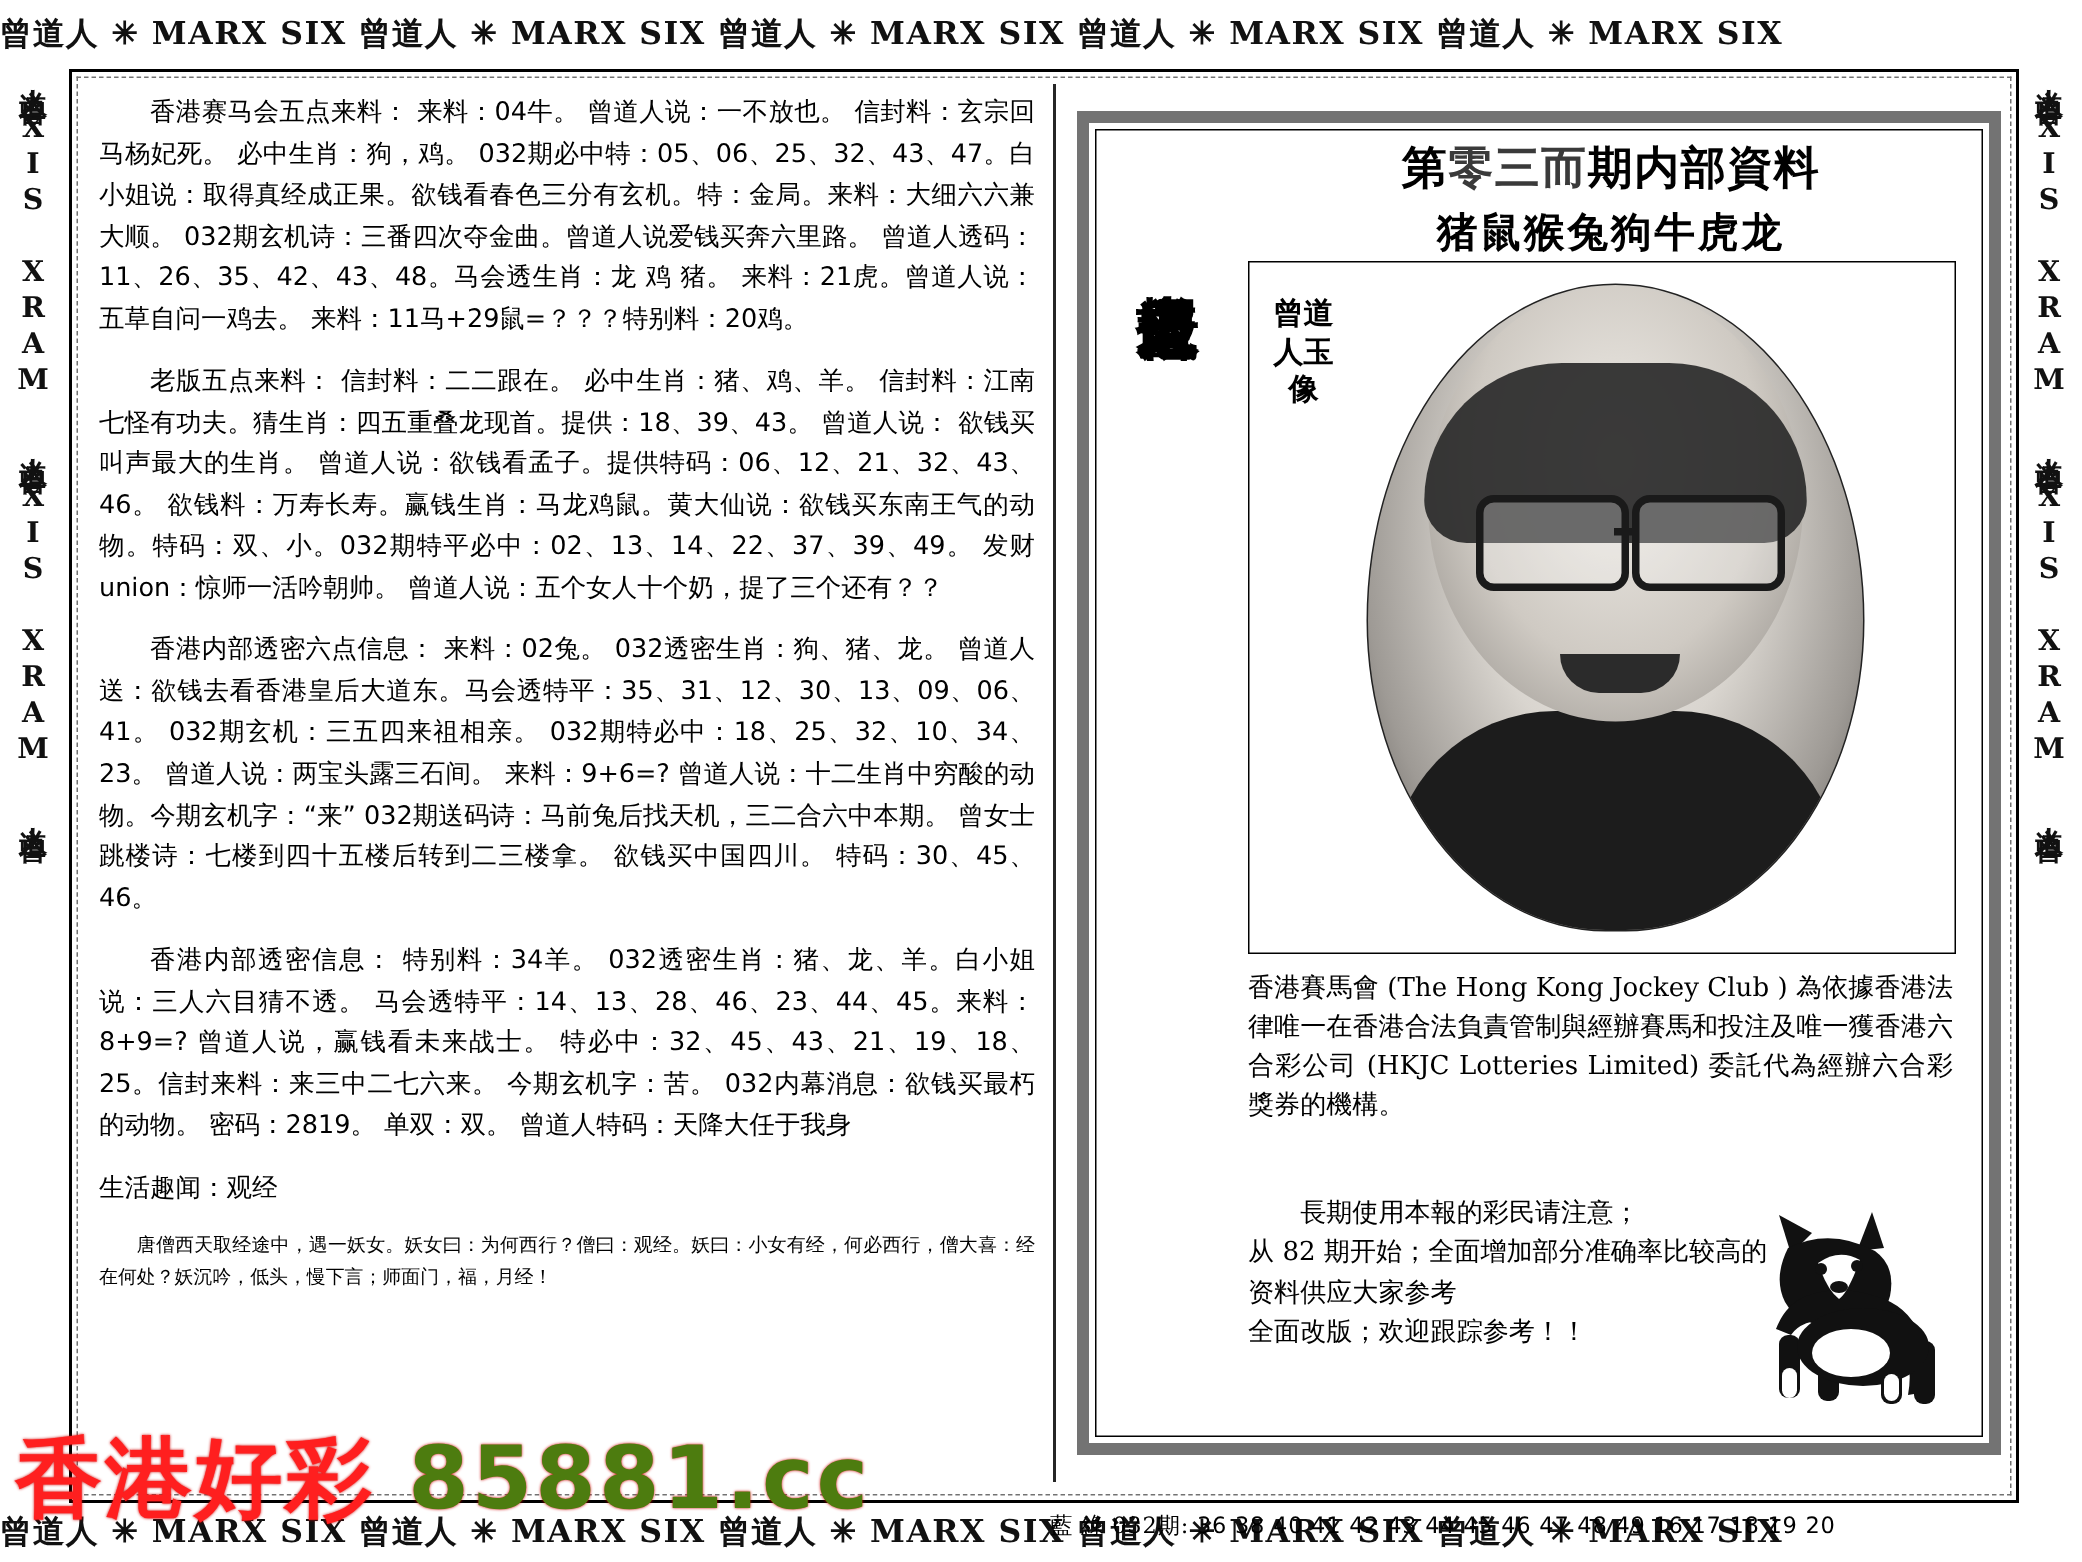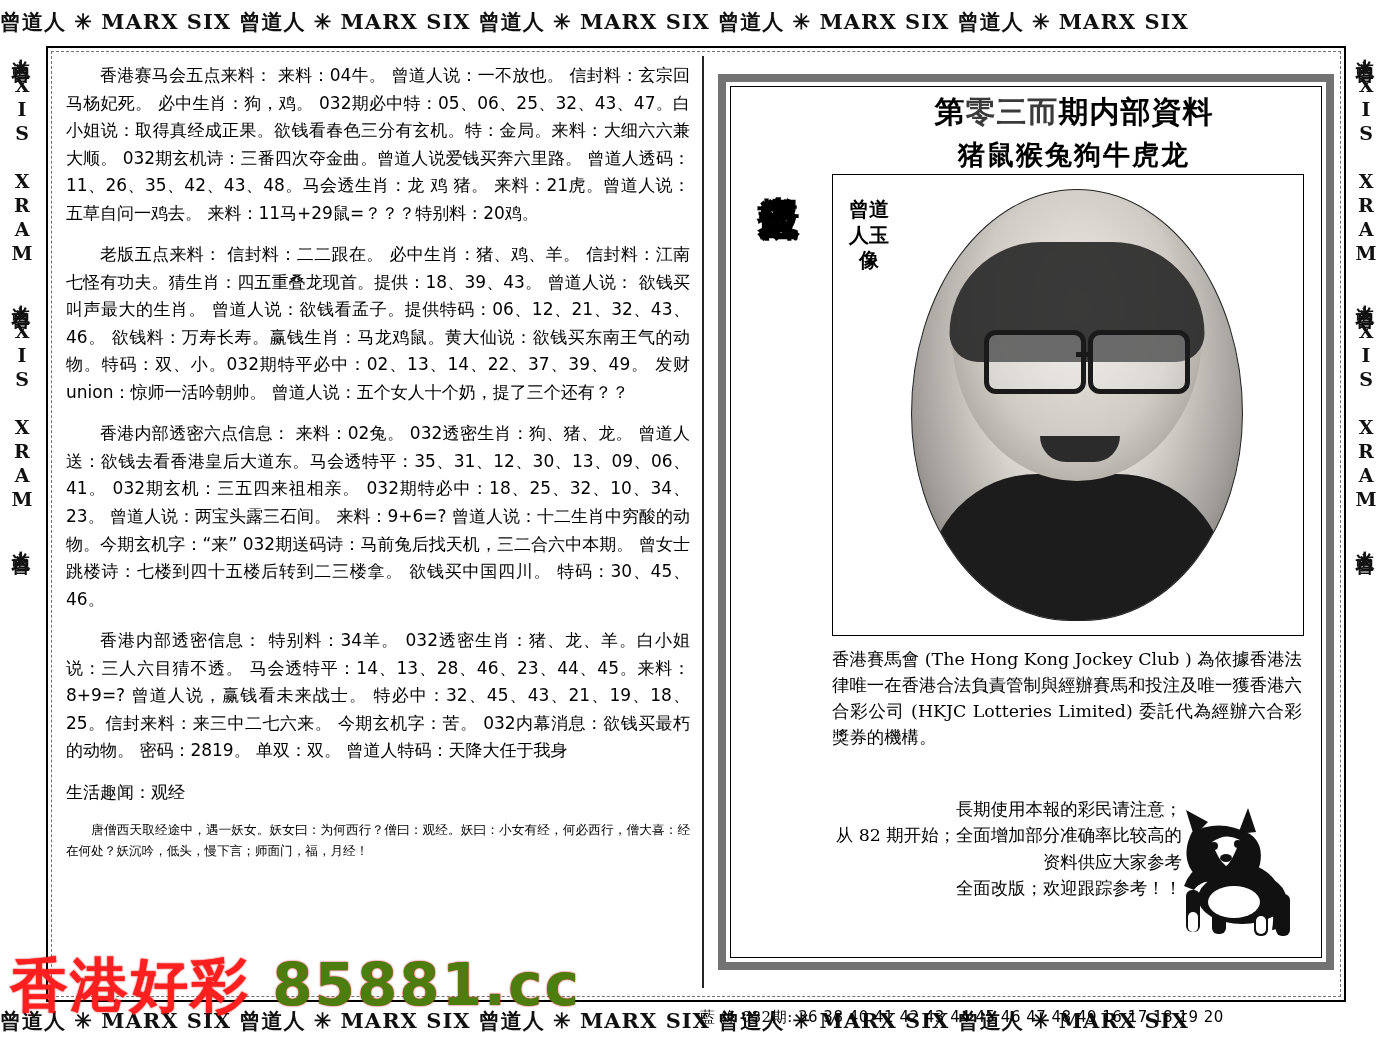--- a/index.html
+++ b/index.html
@@ -46,21 +46,21 @@
   .face{position:absolute;left:50%;top:34%;transform:translate(-50%,-50%);width:250px;height:290px;border-radius:50%;
         background:radial-gradient(ellipse at 50% 40%,#efece7 0%,#cfcac3 55%,#8d8984 100%);}
   .hair{position:absolute;left:50%;top:12%;transform:translateX(-50%);width:255px;height:120px;border-radius:130px 130px 40px 40px;background:#2a2a2a;opacity:.92;}
   .glass{position:absolute;top:140px;width:92px;height:54px;border:5px solid #1a1a1a;border-radius:12px;background:rgba(255,255,255,.25);}
   .glass.l{left:72px;} .glass.r{left:176px;}
   .bridge{position:absolute;left:164px;top:162px;width:12px;height:5px;background:#1a1a1a;}
   .mouth{position:absolute;left:128px;top:246px;width:80px;height:26px;border-radius:0 0 40px 40px;background:#2b2b2b;}
   .shirt{position:absolute;left:50%;bottom:-4px;transform:translateX(-50%);width:300px;height:150px;border-radius:110px 110px 0 0;background:#1c1c1c;}
 
   .jockey{position:absolute;left:96px;top:556px;width:470px;font-family:"DejaVu Serif","Liberation Serif",serif;font-size:17.4px;line-height:1.5;text-align:justify;}
-  .notice{position:absolute;left:96px;top:706px;width:350px;font-family:"DejaVu Serif","Liberation Serif",serif;font-size:17.4px;line-height:1.52;text-align:right;}
+  .notice{position:absolute;left:96px;top:706px;width:350px;font-family:"DejaVu Serif","Liberation Serif",serif;font-size:17.4px;line-height:1.52;}
   .notice .ind{text-indent:2em;}
 
   .dog{position:absolute;right:4px;bottom:2px;width:170px;height:150px;}
 
   
   .numrow{position:absolute;left:700px;top:1008px;width:650px;font-family:"DejaVu Sans","Liberation Sans",sans-serif;font-size:15px;letter-spacing:.5px;white-space:nowrap;}
   .numrow .lbl{font-family:"DejaVu Serif","Liberation Serif",serif;}
 
   
   .wm{position:absolute;left:10px;top:940px;width:900px;height:90px;font-family:"DejaVu Sans","Liberation Sans",sans-serif;font-weight:bold;font-size:58px;line-height:90px;color:#ff1f1f;letter-spacing:2px;text-shadow:0 0 2px #c00;}

